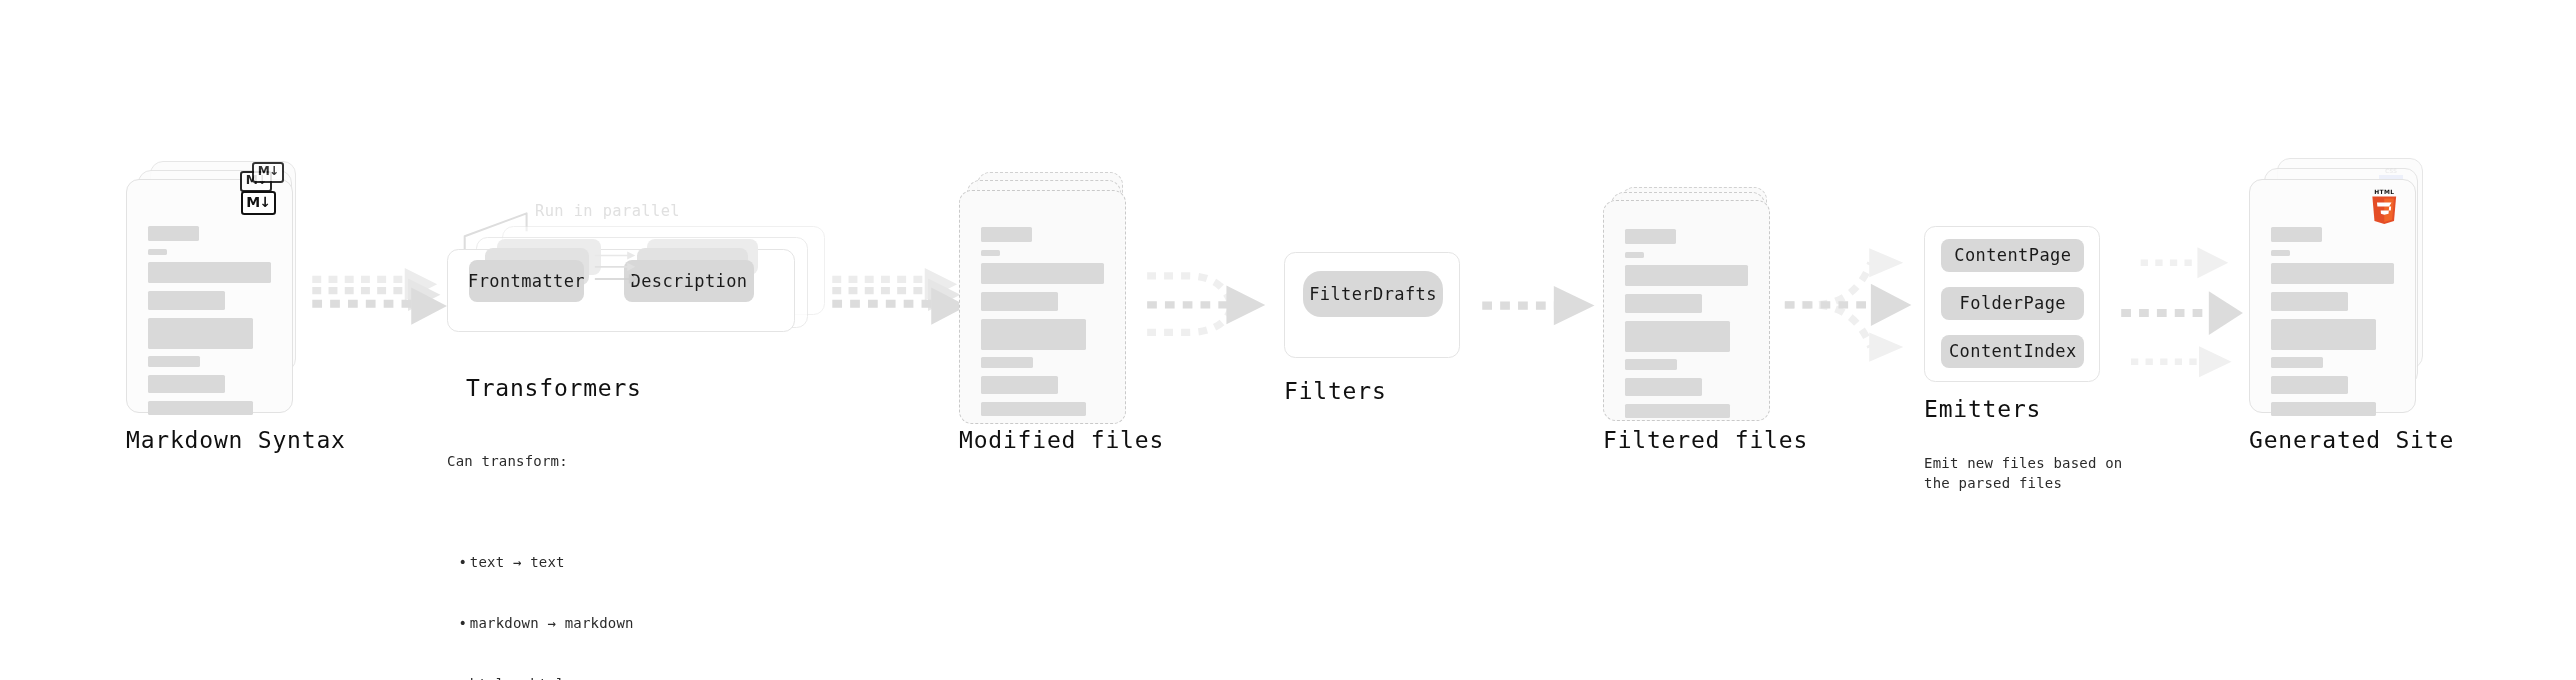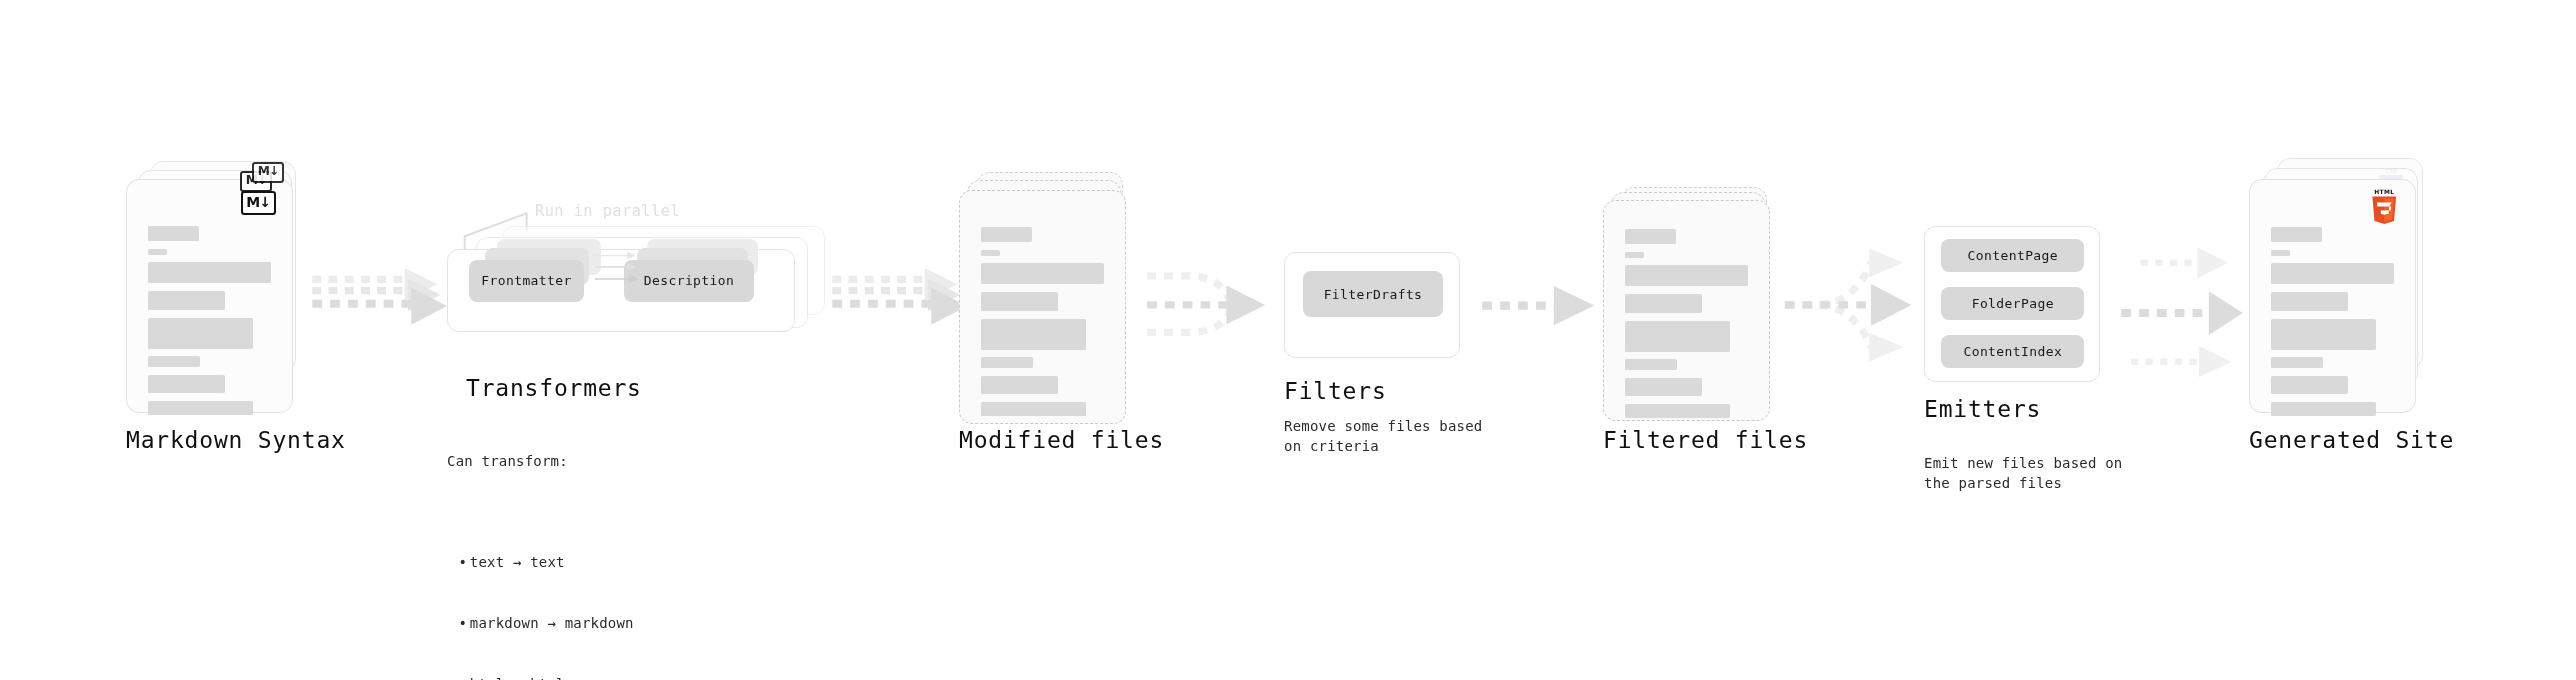--- a/index.html
+++ b/index.html
@@ -63,21 +63,21 @@
     border:1.6px solid #e4e4e4;
     border-radius:11.4px;
     background:#ffffff;
     box-sizing:border-box;
   }
   .chip{
     position:absolute;
     background:#d8d8d8;
     border-radius:8.1px;
     display:flex;align-items:center;justify-content:center;
-    font-size:13px;color:#1a1a1a;
+    font-size:17px;color:#1a1a1a;
     white-space:nowrap;
     letter-spacing:0.4px;
   }
   .chip.ghost1{background:#e2e2e2;}
   .chip.ghost2{background:#ececec;}
 
   
   .title{
     position:absolute;
     font-size:23px;
@@ -230,25 +230,23 @@
   <svg class="arrow" style="left:1142px;top:258px;" width="130" height="89" viewBox="0 0 160 110">
     <g fill="none" stroke-width="9" stroke-dasharray="11 10">
       <path d="M6,22 L56,22 Q100,22 110,58" stroke="#efefef"></path>
       <path d="M6,92 L56,92 Q100,92 110,62" stroke="#efefef"></path>
       <line x1="6" y1="58" x2="108" y2="58" stroke="#dcdcdc" stroke-dasharray="12 10"></line>
     </g>
     <polygon points="104,34 152,58 104,82" fill="#dcdcdc"></polygon>
   </svg>
 
   <div class="obox" style="left:1284px;top:252px;width:176px;height:106px;">
-    <div class="chip" style="left:18px;top:18px;width:140px;height:46px;">FilterDrafts</div>
+    <div class="chip" style="left:18px;top:18px;width:140px;height:46px;border-radius:18px;">FilterDrafts</div>
   </div>
   <div class="title" style="left:1284px;top:378px;">Filters</div>
-  <div class="sub" style="left:1284px;top:416px;">Remove some files based
-on criteria</div>
 
   <svg class="arrow" style="left:1479px;top:286px;" width="122" height="49" viewBox="0 0 150 60">
     <line x1="4" y1="24" x2="96" y2="24" stroke="#dcdcdc" stroke-width="10" stroke-dasharray="12 10"></line>
     <polygon points="92,0 142,24 92,48" fill="#dcdcdc"></polygon>
   </svg>
 
   <div class="stack" style="left:1603px;top:187px;width:179px;height:244px;">
     <div class="card dashed back2" style="left:18px;top:0px;width:146px;height:195px;"></div>
     <div class="card dashed back1" style="left:8.1px;top:4.9px;width:154px;height:205px;"></div>
     <div class="card dashed" style="left:0px;top:13px;width:167px;height:221px;">

